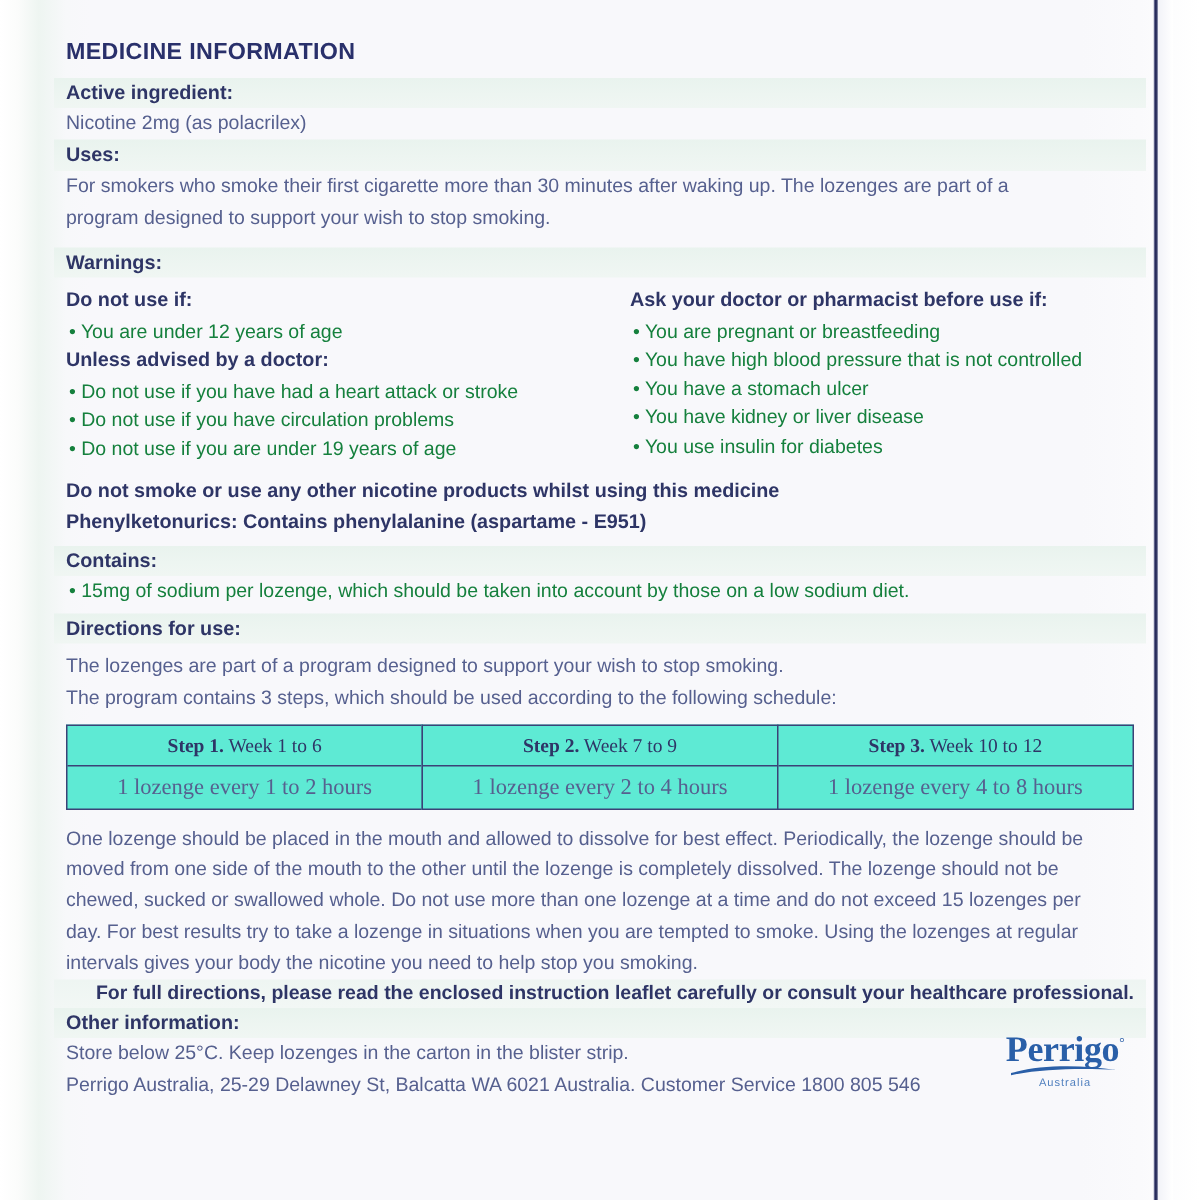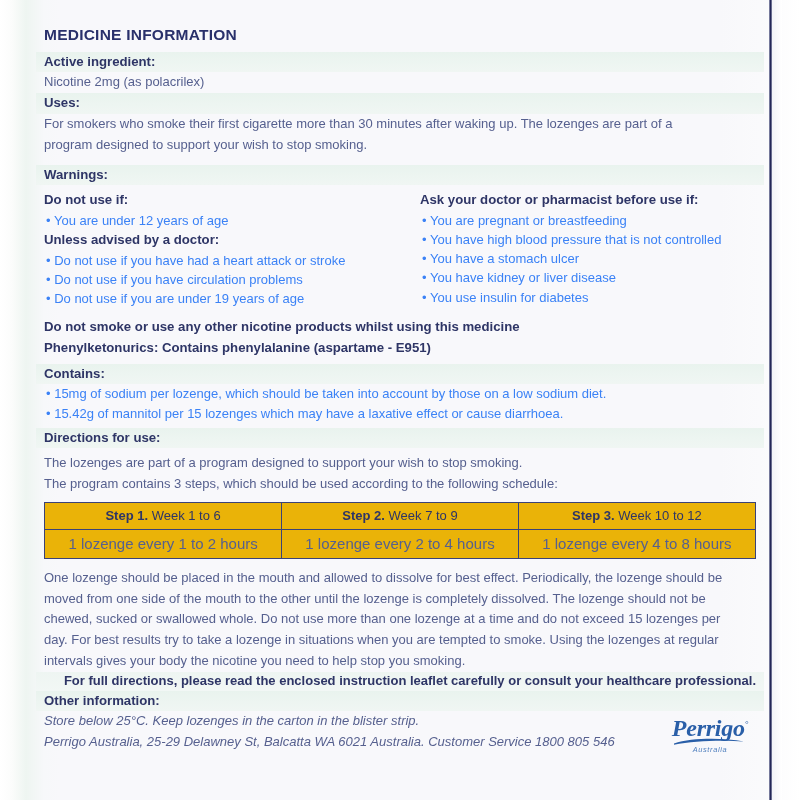--- a/index.html
+++ b/index.html
@@ -96,21 +96,21 @@
   }
   .band-soft {
     background: linear-gradient(180deg, #eef5f2 0%, #f2f7f5 100%);
     margin: 0 -8px;
     padding-left: 8px;
     padding-right: 8px;
     text-align: right;
   }
   .bullet {
     font-size: 13px;
-    color: #3b82f6;
+    color: #15803d;
     line-height: 1.47;
     padding-left: 2px;
   }
   .gap-sm { height: 5px; }
   .gap-md { height: 9px; }
 
   
   .cols {
     display: flex;
     width: 100%;
@@ -123,21 +123,22 @@
   .steps {
     display: flex;
     width: 100%;
     margin: 7px 0 4px 0;
   }
   .step-cell {
     flex: 1 1 33.33%;
     border: 1.3px solid #3b4277;
     margin-right: -1.3px;
     box-sizing: border-box;
-    background: #eab308;
+    background: #5eead4;
+    font-family: Liberation Serif, serif;
   }
   .step-cell:last-child { margin-right: 0; }
   .step-top {
     text-align: center;
     padding: 5px 4px 5px 4px;
     font-size: 13px;
     color: #2e3566;
     border-bottom: 1.3px solid #3b4277;
     line-height: 1.2;
   }
@@ -146,23 +147,22 @@
     text-align: center;
     padding: 5px 4px 5px 4px;
     font-size: 15px;
     color: #56608f;
     line-height: 1.2;
   }
 
   
   .footer-row {
     display: flex;
-    align-items: flex-end;
+    align-items: flex-start;
     justify-content: space-between;
-    font-style: italic;
   }
   .footer-text { padding-top: 0px; }
   .logo {
     width: 92px;
     text-align: center;
     margin-top: -4px;
     margin-right: 0;
     flex: 0 0 92px;
   }
   .logo-word {
@@ -235,21 +235,20 @@
 
   <div class="gap-md"></div>
 
   <div class="head">Do not smoke or use any other nicotine products whilst using this medicine</div>
   <div class="head">Phenylketonurics: Contains phenylalanine (aspartame - E951)</div>
 
   <div class="gap-sm"></div>
 
   <div class="head band">Contains:</div>
   <div class="bullet">• 15mg of sodium per lozenge, which should be taken into account by those on a low sodium diet.</div>
-  <div class="bullet">• 15.42g of mannitol per 15 lozenges which may have a laxative effect or cause diarrhoea.</div>
 
   <div class="gap-sm"></div>
 
   <div class="head band">Directions for use:</div>
   <div class="gap-sm"></div>
   <div class="body">The lozenges are part of a program designed to support your wish to stop smoking.</div>
   <div class="body">The program contains 3 steps, which should be used according to the following schedule:</div>
 
   <div class="steps">
     <div class="step-cell">

